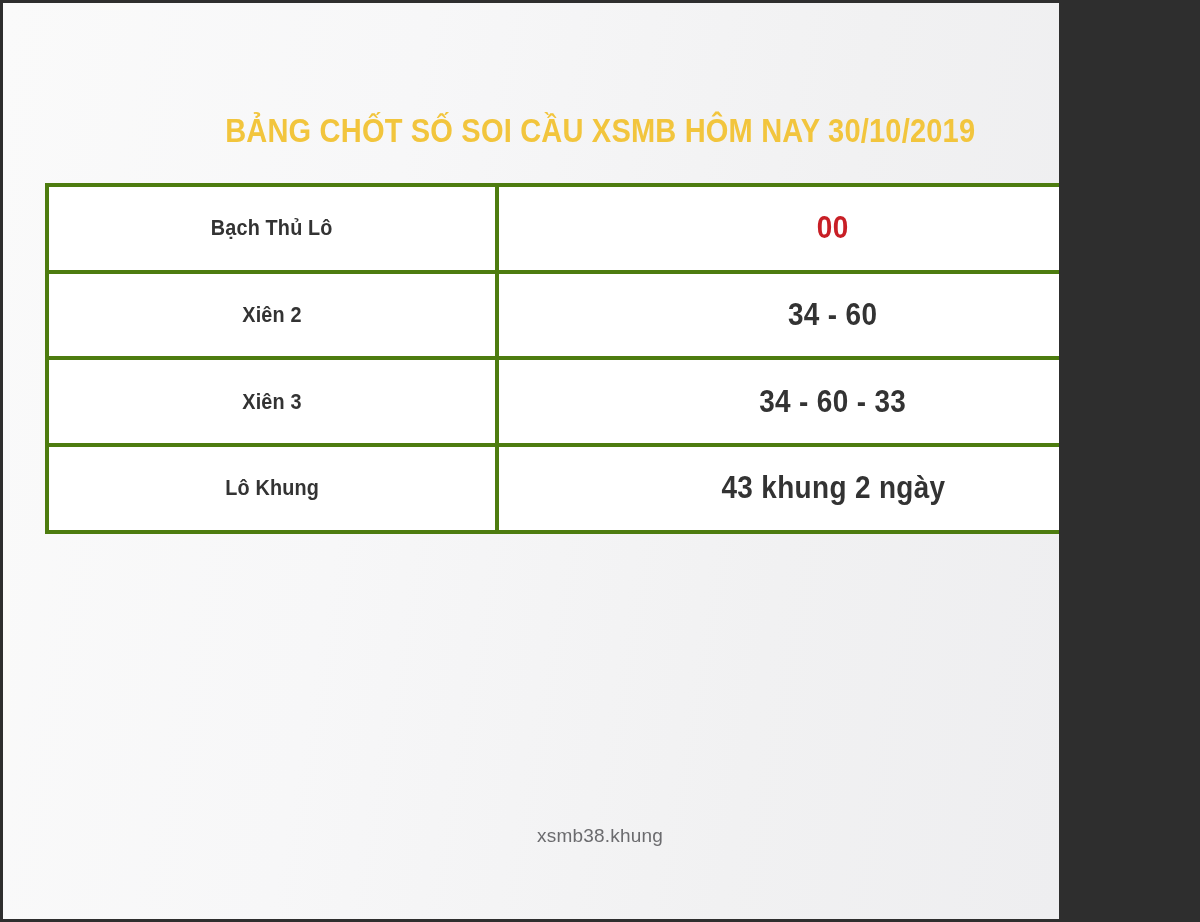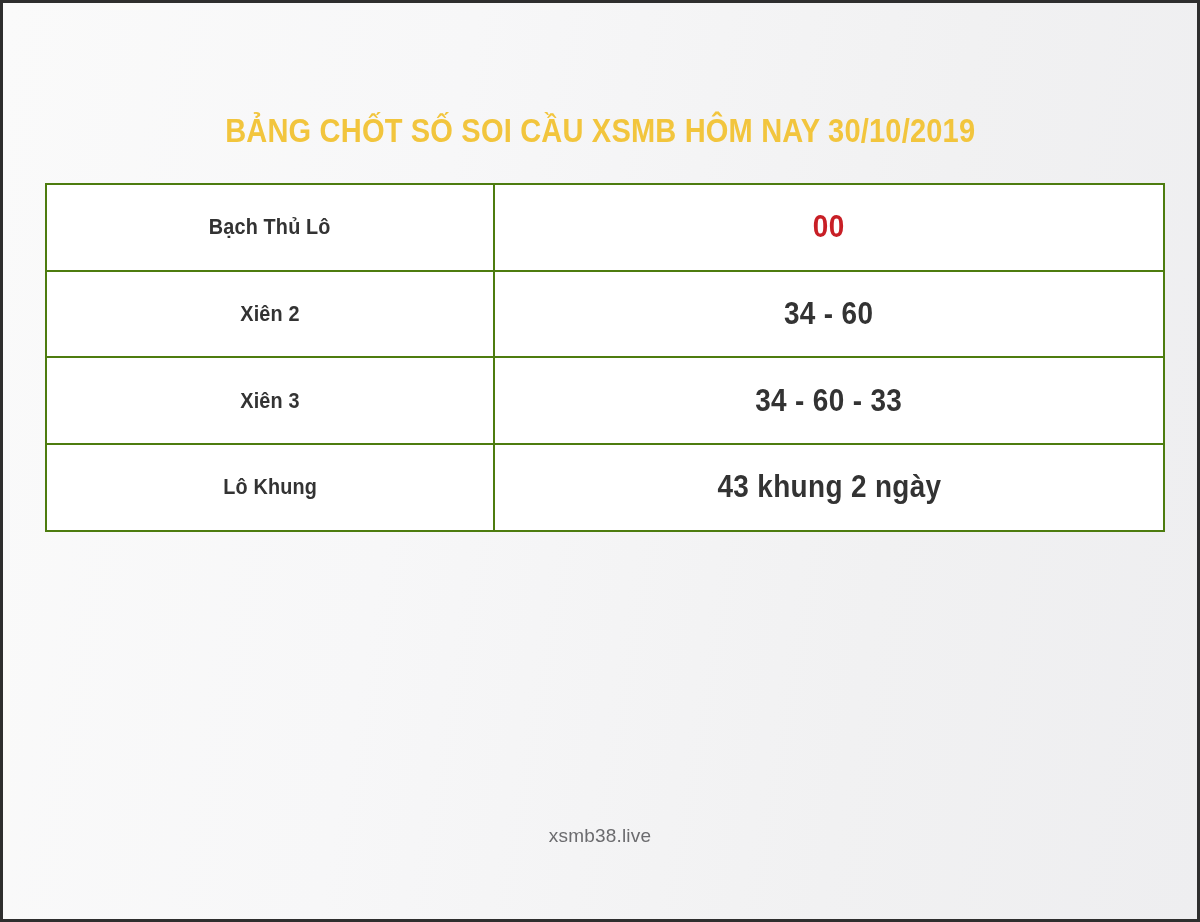--- a/index.html
+++ b/index.html
@@ -14,21 +14,21 @@
     font-family: "Liberation Sans", "DejaVu Sans", sans-serif;
     background: #2e2e2e;
     box-sizing: border-box;
   }
 
   
   #page {
     position: absolute;
     left: 3px;
     top: 3px;
-    width: 1194px;
+    width: 1056px;
     height: 916px;
     background: linear-gradient(100deg, #fafafa 0%, #f7f7f8 35%, #f1f1f2 72%, #eeeef0 100%);
     box-sizing: border-box;
     overflow: hidden;
   }
 
   
   #title-bar {
     position: absolute;
     left: 0;
@@ -56,21 +56,21 @@
     top: 180px;
     width: 1114px;
     border-collapse: collapse;
     table-layout: fixed;
     background: #ffffff;
   }
   #chot-table tr {
     height: 86.7px;
   }
   #chot-table td {
-    border: 2px solid #4d7c0f;
+    border: 4px solid #4d7c0f;
     background: #ffffff;
     text-align: center;
     vertical-align: middle;
     padding: 0;
   }
   .col-label {
     width: 446px;
   }
   .col-value {
     width: 668px;
@@ -158,16 +158,16 @@
           <span class="label-text">Lô Khung</span>
         </td>
         <td class="col-value">
           <span class="value-text">43 khung 2 ngày</span>
         </td>
       </tr>
     </tbody>
   </table>
 
   <div id="footer">
-    <span id="footer-link">xsmb38.live</span>
+    <span id="footer-link">xsmb38.khung</span>
   </div>
 
 </div>
 
 </body></html>

